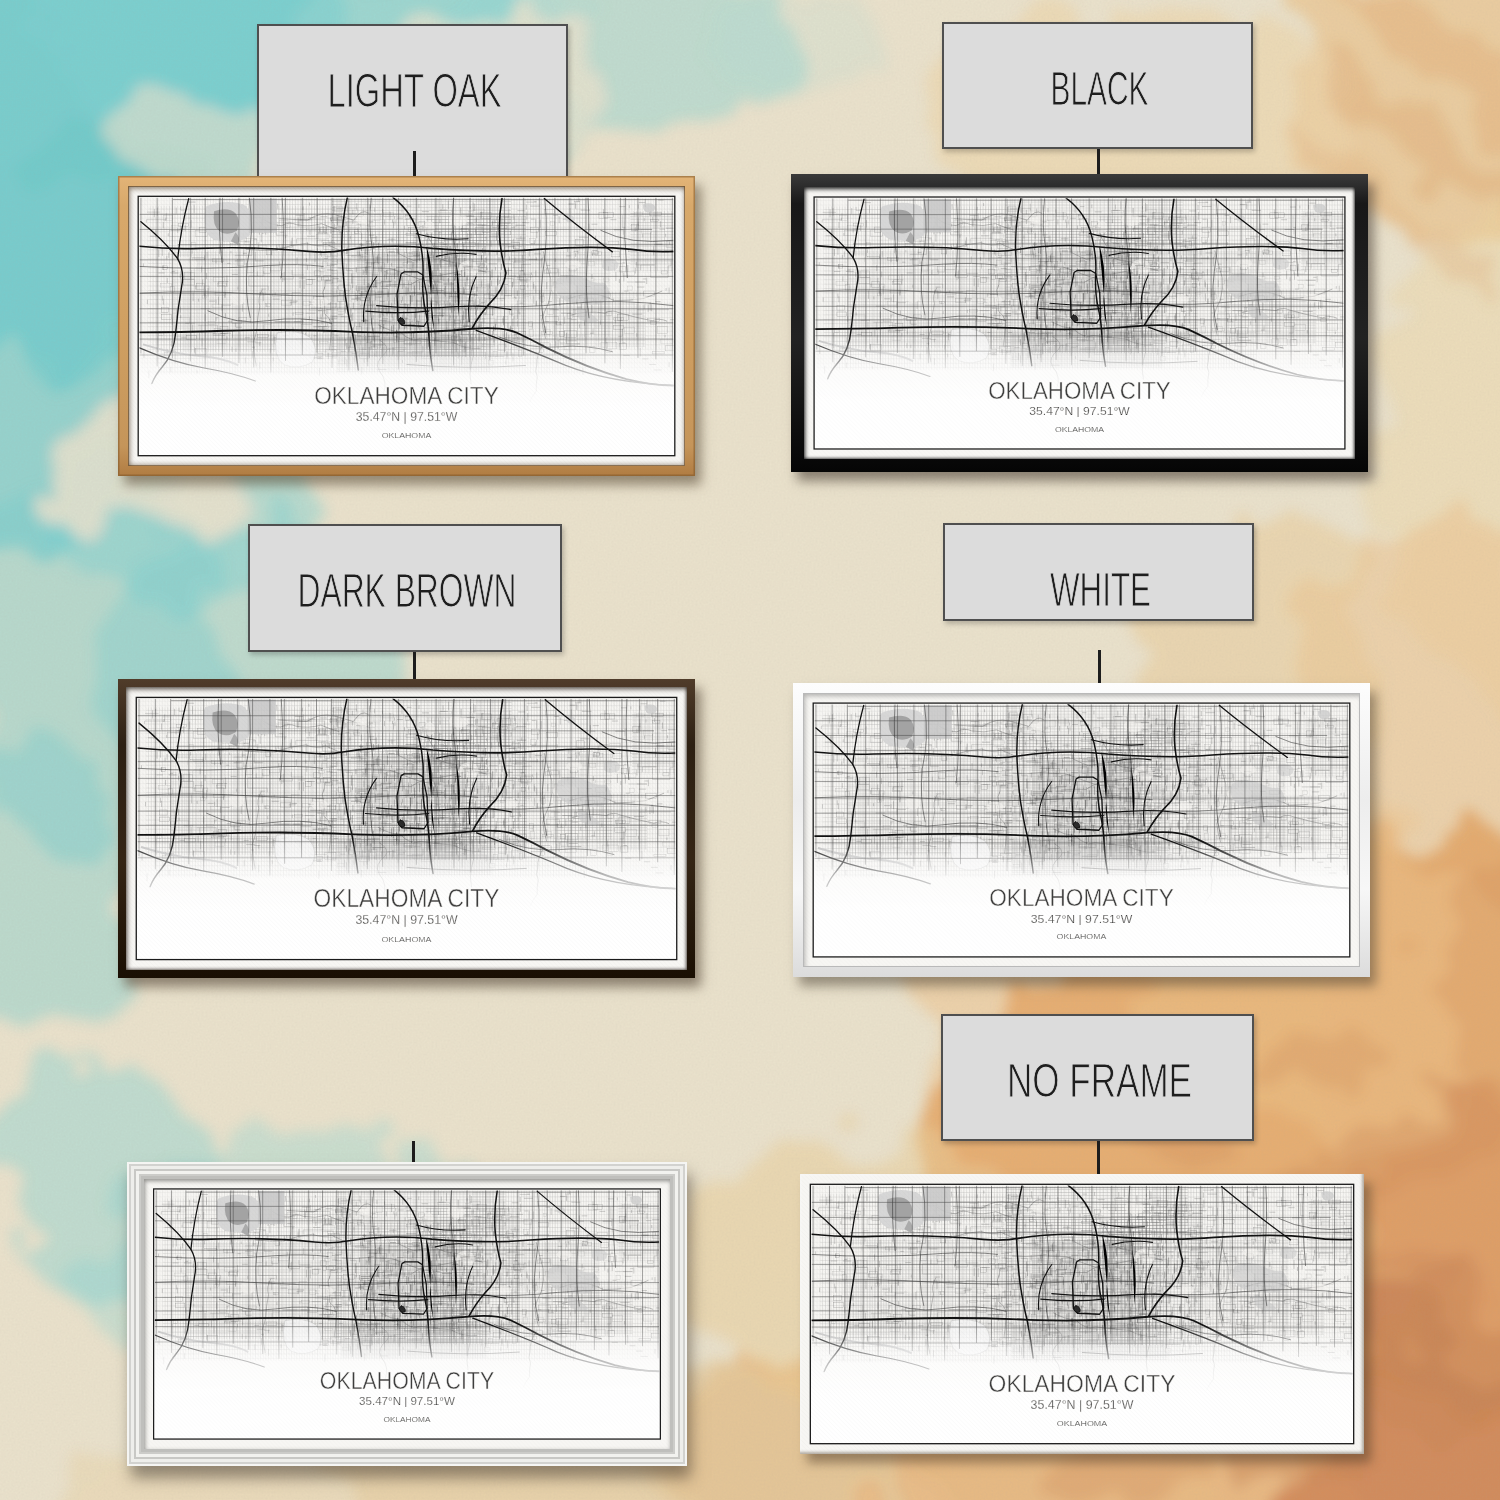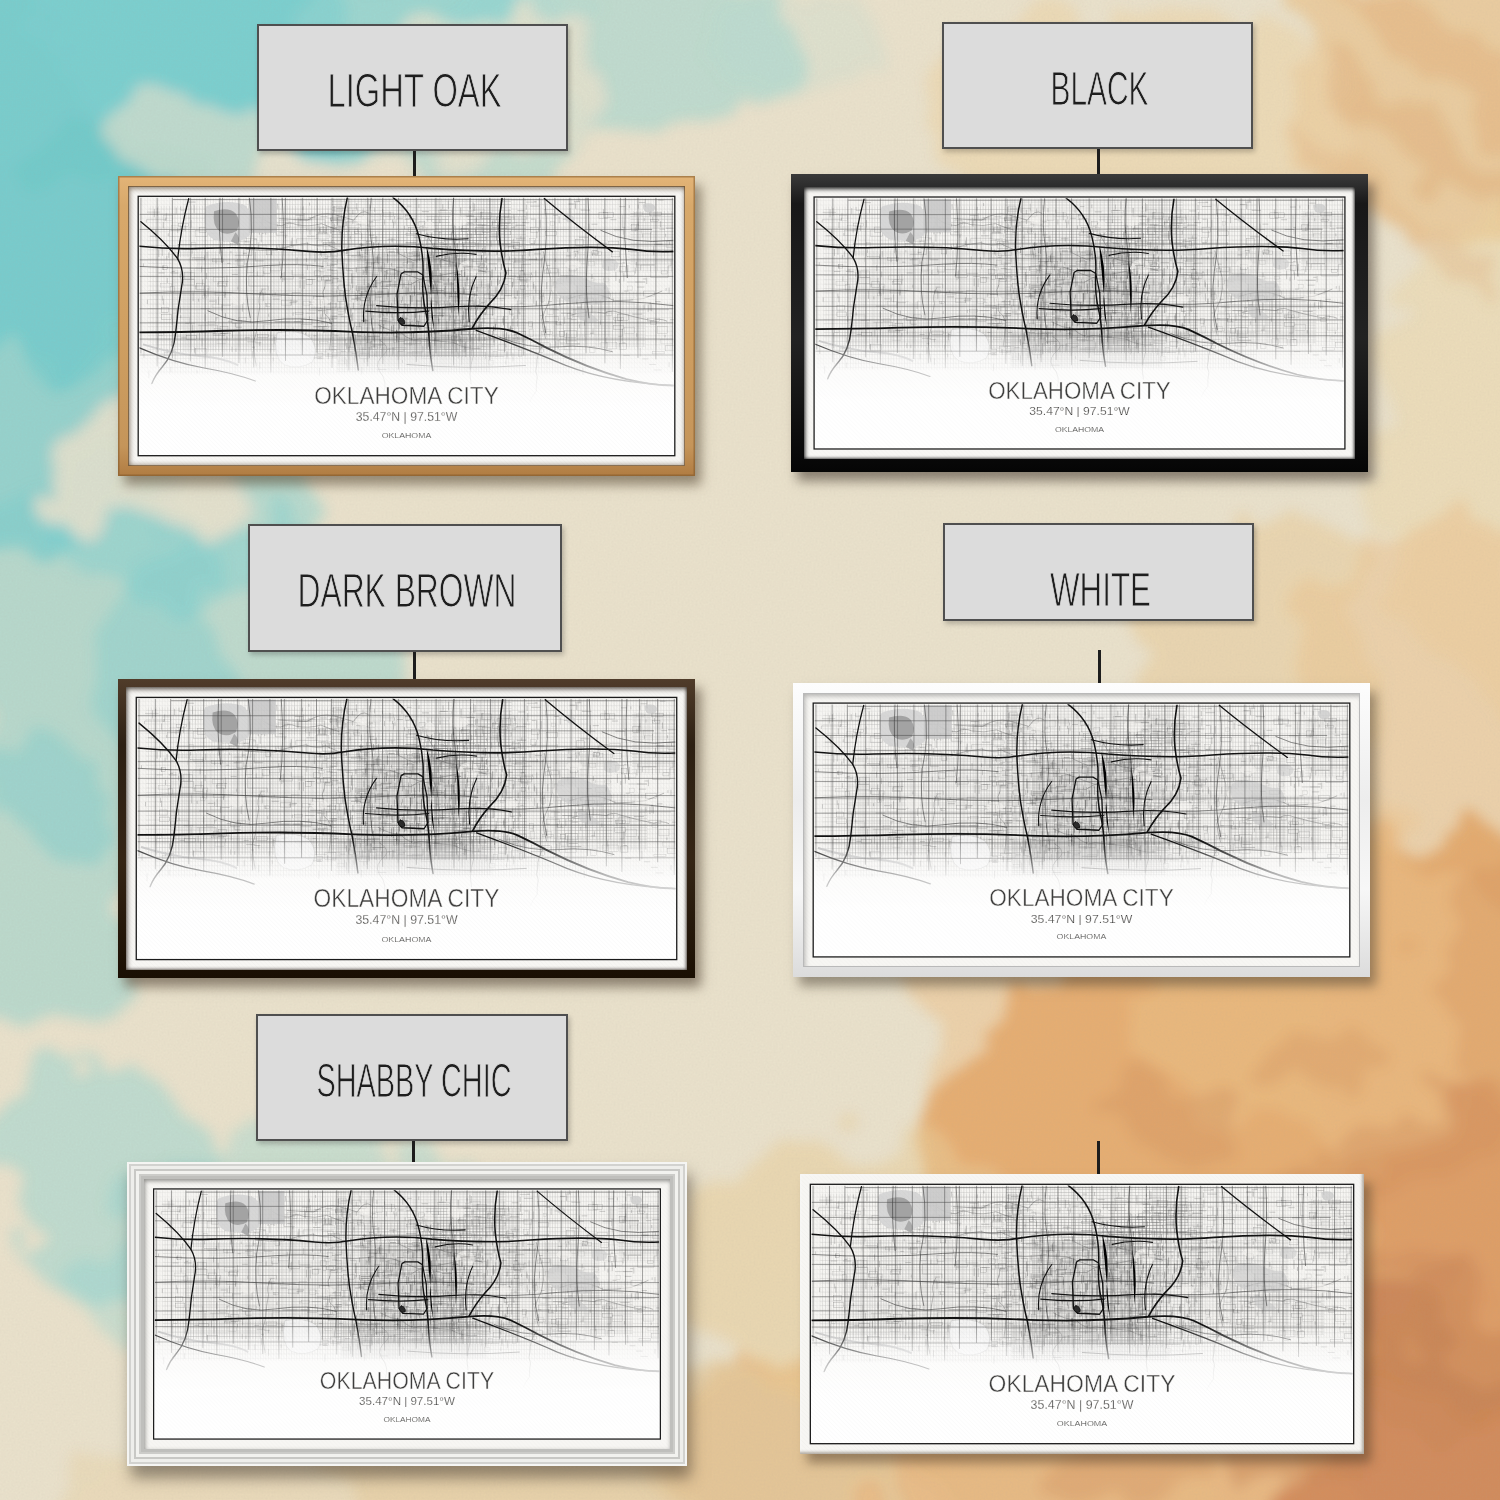--- a/index.html
+++ b/index.html
@@ -1712,21 +1712,21 @@
 
 <text x="560" y="434" text-anchor="middle" font-family="Liberation Sans, sans-serif" font-size="49" fill="#3d3d3d" stroke="#f7f6f3" stroke-width="0.9" textLength="371" lengthAdjust="spacingAndGlyphs">OKLAHOMA CITY</text>
 
 <text x="560" y="467" text-anchor="middle" font-family="Liberation Sans, sans-serif" font-size="24" fill="#3d3d3d" stroke="#f7f6f3" stroke-width="0.5" textLength="204" lengthAdjust="spacingAndGlyphs">35.47°N | 97.51°W</text>
 
 <text x="560" y="501" text-anchor="middle" font-family="Liberation Sans, sans-serif" font-size="15.5" fill="#3d3d3d" stroke="#f7f6f3" stroke-width="0.35" textLength="100" lengthAdjust="spacingAndGlyphs">OKLAHOMA</text>
 </symbol>
 </defs>
 </svg>
 
-<div class="lab" style="left:257px;top:24px;width:311px;height:127px">
+<div class="lab" style="left:257px;top:24px;width:311px;height:164px">
 <svg width="311" height="127" viewBox="0 0 311 127">
         <g transform="translate(155.5,81) scale(1,1.84)">
           <text x="0" y="0" text-anchor="middle" font-family="Liberation Sans, sans-serif" font-size="26.5" fill="#1e1e1e" stroke="#dcdcdc" stroke-width="0.55" textLength="174" lengthAdjust="spacingAndGlyphs">LIGHT OAK</text>
         </g>
       </svg>
 </div>
 
 <div class="conn" style="left:413px;top:151px;height:27px"></div>
 
 <div class="fr oak" style="left:118px;top:176px;width:577px;height:300px">
@@ -1776,36 +1776,36 @@
 </div>
 
 <div class="conn" style="left:1098px;top:650px;height:35px"></div>
 
 <div class="fr wht" style="left:793px;top:683px;width:577px;height:294px">
 <svg class="print" viewBox="0 0 1120 557" preserveAspectRatio="none">
         <use href="#printsym"></use>
       </svg>
 </div>
 
-<div class="lab" style="left:256px;top:1014px;width:312px;height:127px">
-<svg width="312" height="127" viewBox="0 0 312 127">
-        <g transform="translate(156.0,81) scale(1,1.84)">
-          <text x="0" y="0" text-anchor="middle" font-family="Liberation Sans, sans-serif" font-size="26.5" fill="#1e1e1e" stroke="#dcdcdc" stroke-width="0.55" textLength="195" lengthAdjust="spacingAndGlyphs">SHABBY CHIC</text>
-        </g>
-      </svg>
-</div>
 
 <div class="conn" style="left:412px;top:1141px;height:23px"></div>
 
 <div class="fr shb" style="left:127px;top:1162px;width:560px;height:304px">
 <svg class="print" viewBox="0 0 1120 557" preserveAspectRatio="none">
         <use href="#printsym"></use>
       </svg>
 </div>
 
+<div class="lab" style="left:941px;top:1014px;width:313px;height:127px">
+<svg width="313" height="127" viewBox="0 0 313 127">
+        <g transform="translate(156.5,81) scale(1,1.84)">
+          <text x="0" y="0" text-anchor="middle" font-family="Liberation Sans, sans-serif" font-size="26.5" fill="#1e1e1e" stroke="#dcdcdc" stroke-width="0.55" textLength="185" lengthAdjust="spacingAndGlyphs">NO FRAME</text>
+        </g>
+      </svg>
+</div>
 
 <div class="conn" style="left:1097px;top:1141px;height:35px"></div>
 
 <div class="fr nof" style="left:800px;top:1174px;width:564px;height:280px">
 <svg class="print" viewBox="0 0 1120 557" preserveAspectRatio="none">
         <use href="#printsym"></use>
       </svg>
 </div>
 </div>
 </body></html>

